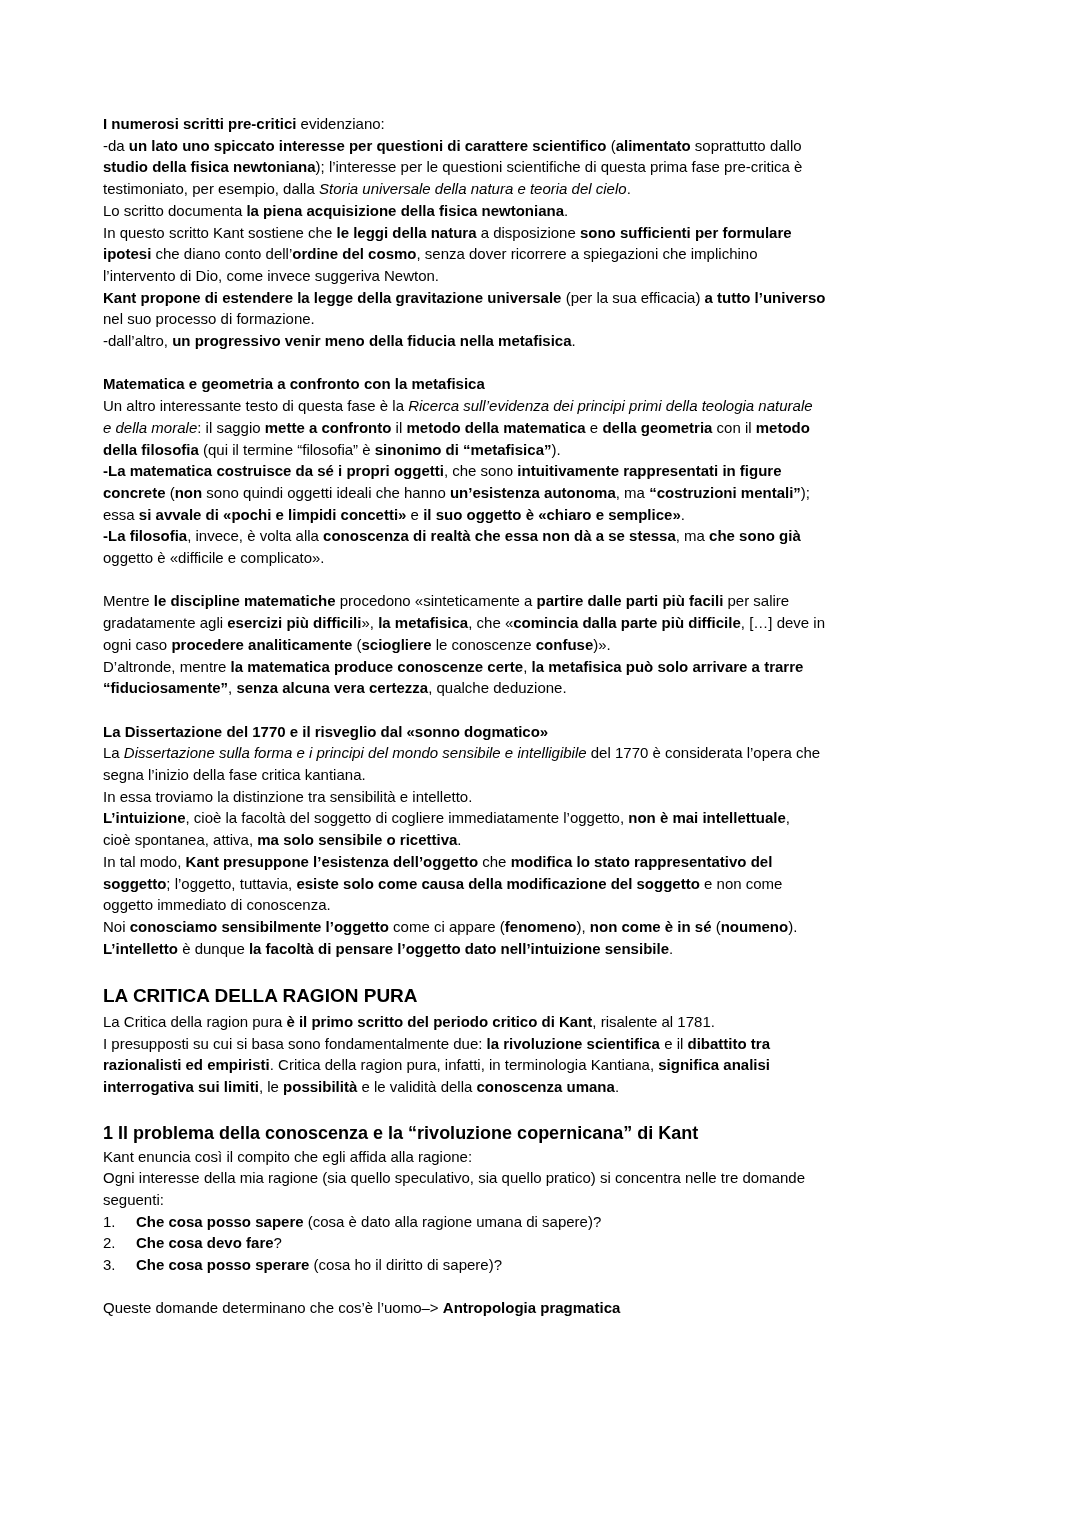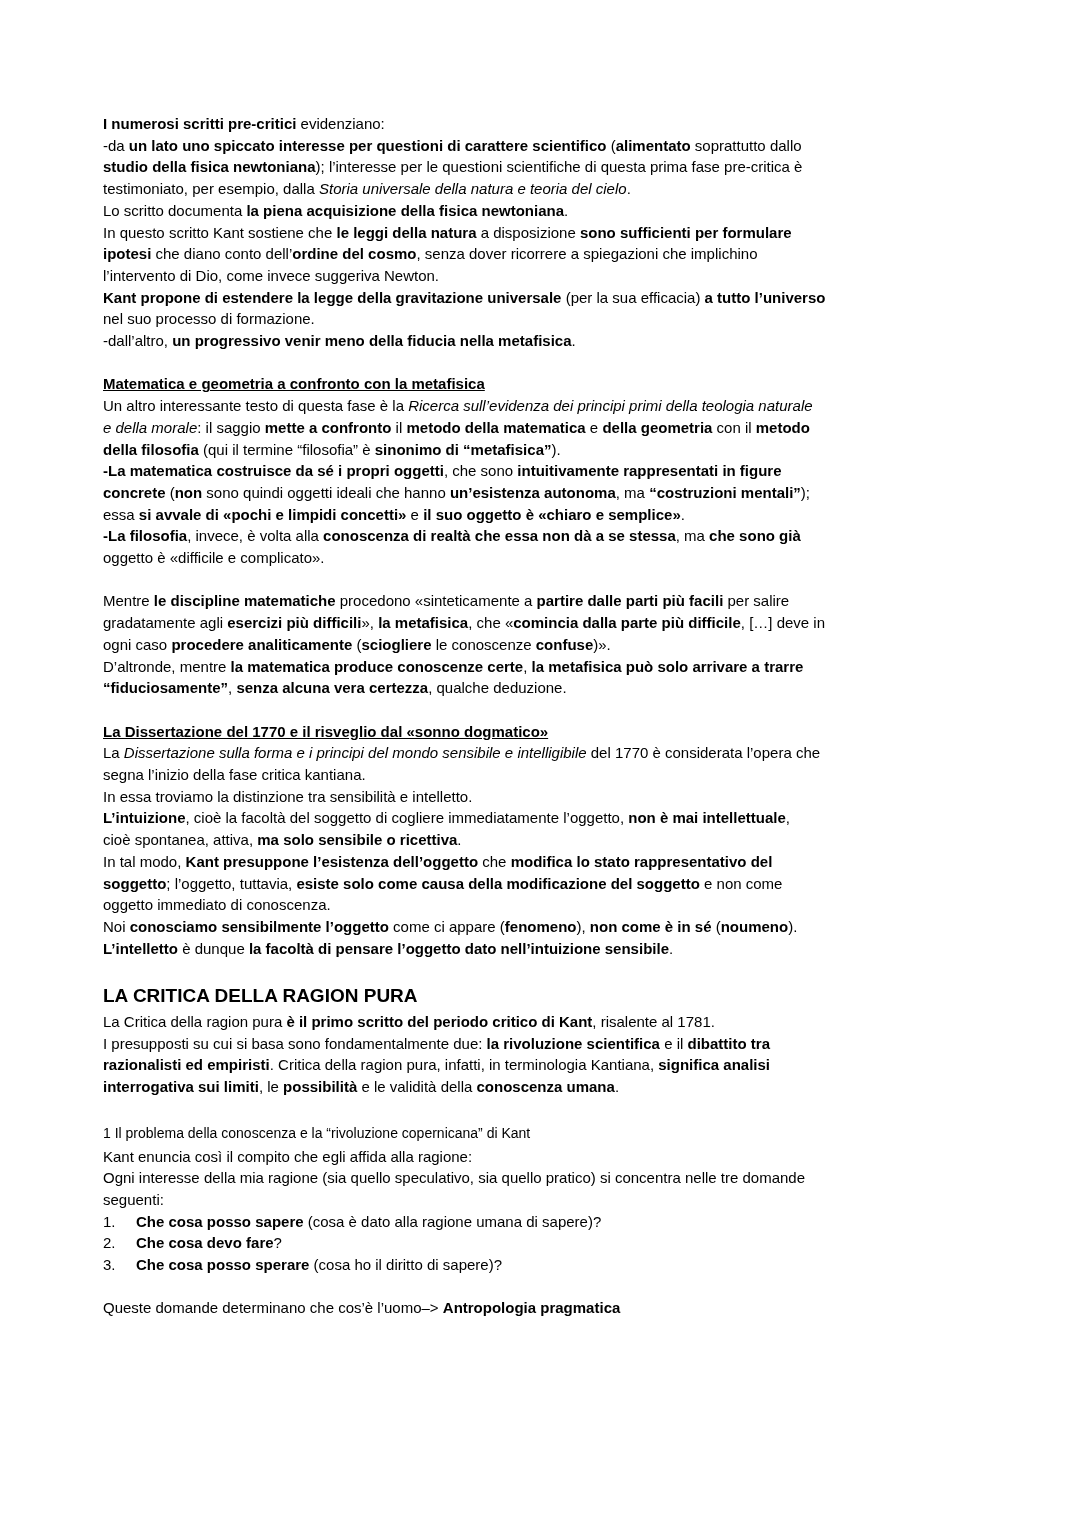--- a/index.html
+++ b/index.html
@@ -12,23 +12,23 @@
     overflow: hidden;
   }
   .doc {
     padding: 113px 100px 0 103px;
     font-size: 15px;
     line-height: 21.7px;
   }
   .ln { white-space: nowrap; }
   .b { font-weight: bold; }
   .i { font-style: italic; }
-  .hu { font-weight: bold; text-decoration: underline; }
+  .hu { font-weight: bold; }
   .h1 { font-weight: bold; font-size: 19px; line-height: 30px; white-space: nowrap; }
-  .h2 { font-weight: normal; font-size: 14px; line-height: 26px; white-space: nowrap; }
+  .h2 { font-weight: bold; font-size: 18px; line-height: 26px; white-space: nowrap; }
   .gap { height: 21.7px; }
   .li { display: flex; }
   .li .num { flex: 0 0 33px; width: 33px; }
 </style>
 </head>
 <body>
 
 <div class="doc" id="doc-root">
     <div class="ln"><span class="b">I numerosi scritti pre-critici</span><span> evidenziano:</span></div>
     <div class="ln"><span>-da </span><span class="b">un lato uno spiccato interesse per questioni di carattere scientifico</span><span> (</span><span class="b">alimentato</span><span> soprattutto dallo</span></div>

